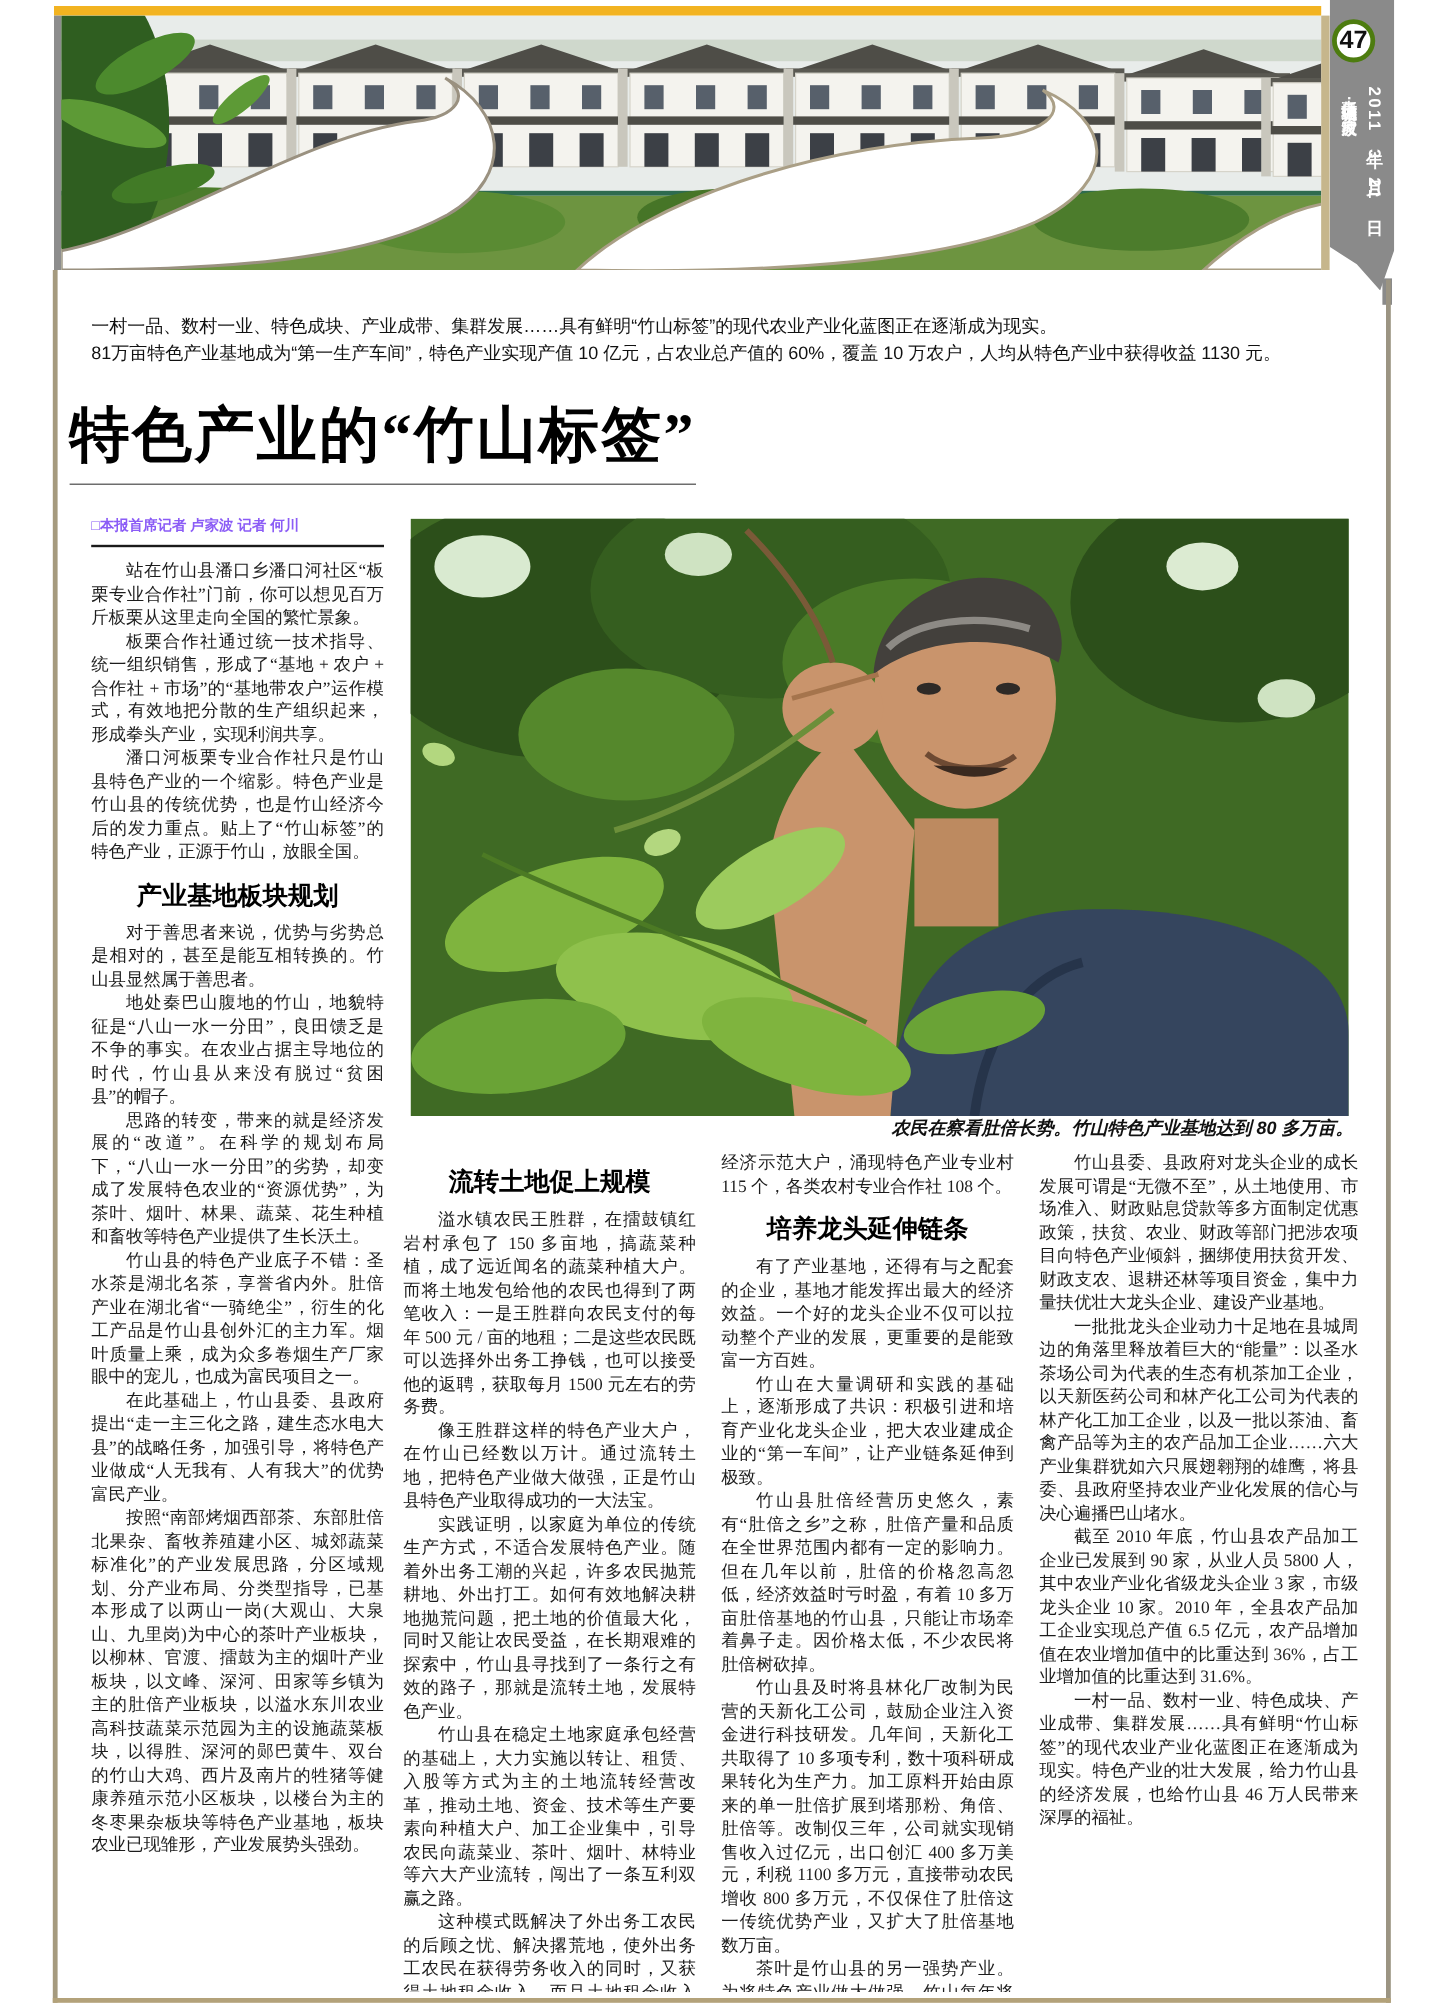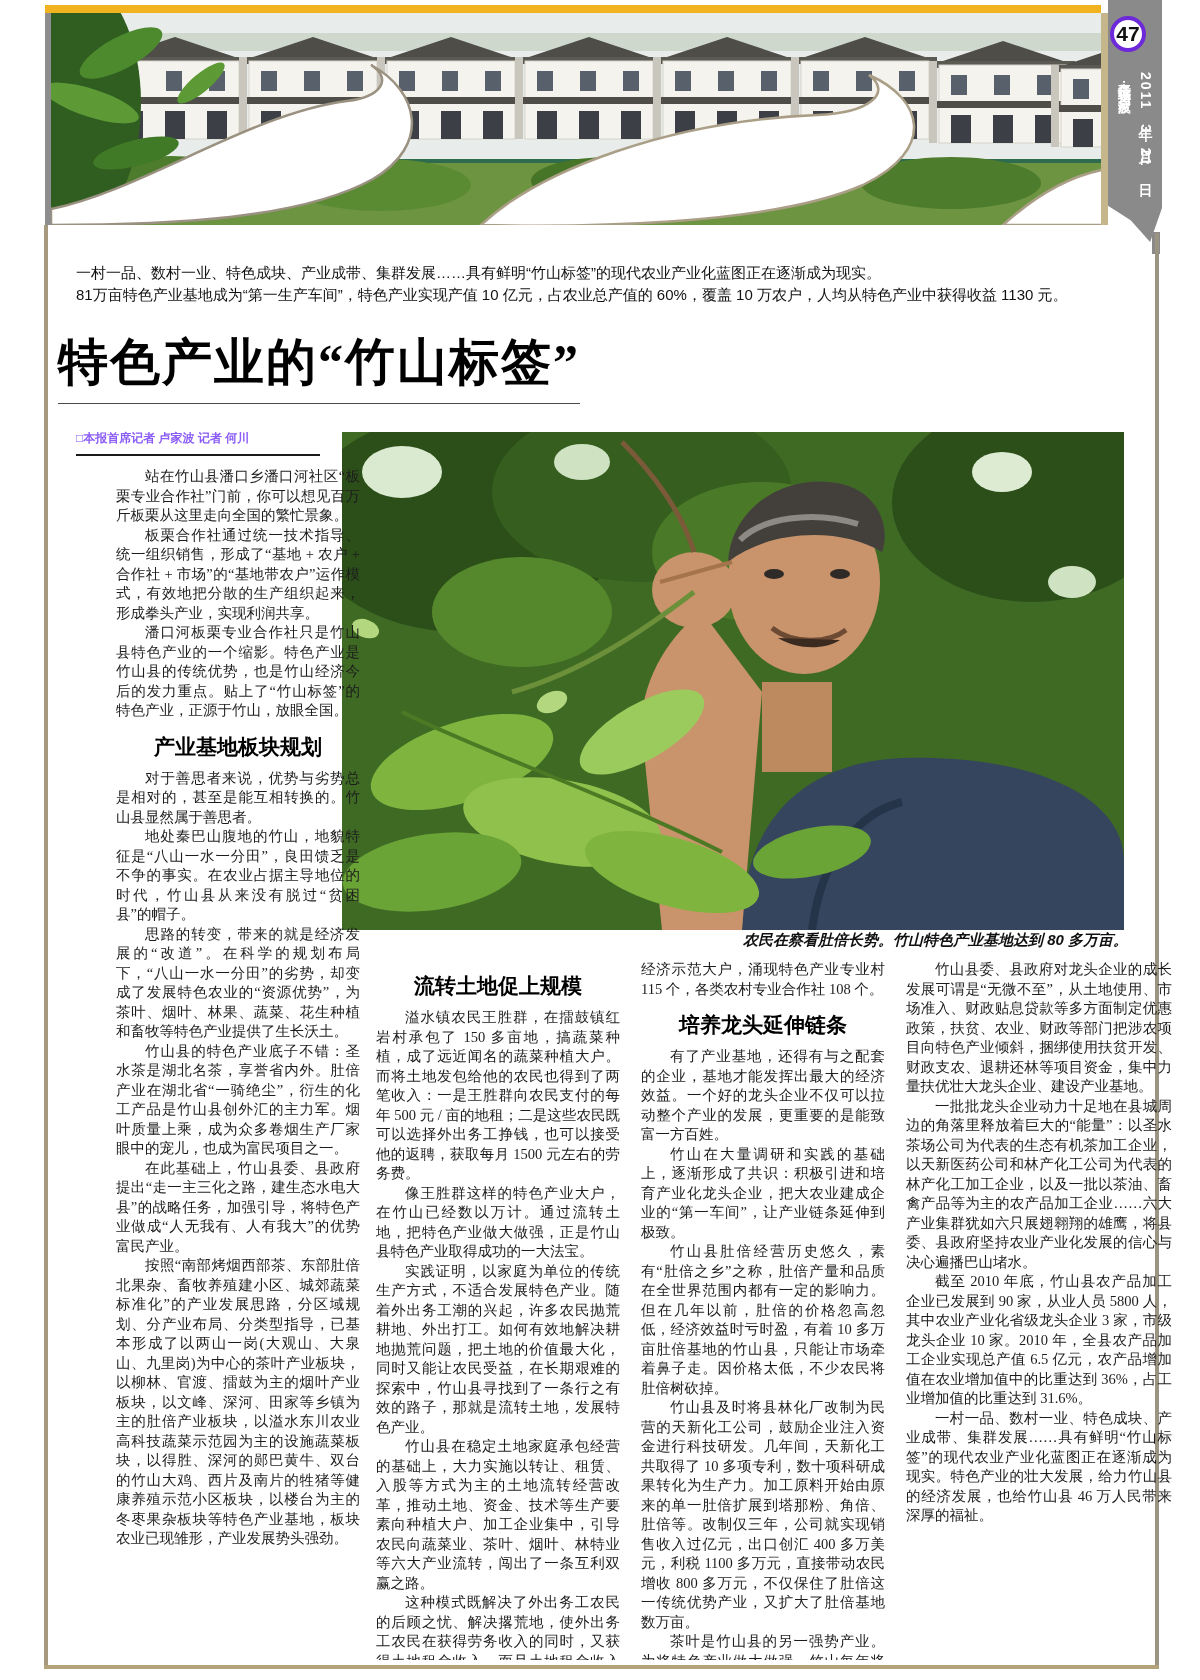--- a/index.html
+++ b/index.html
@@ -15,21 +15,21 @@
   
   .band{position:absolute;left:1108px;top:0;width:54px;height:242px;background:#8a8a8a;
         clip-path:polygon(0 0,100% 0,100% 86%,78% 100%,42% 91%,0 85%);}
   .band-tail{position:absolute;left:1152px;top:232px;width:8px;height:22px;background:#8a8a8a;}
   .vtext{position:absolute;writing-mode:vertical-rl;color:#ffffff;font-weight:bold;
          font-family:"Liberation Sans","DejaVu Sans",sans-serif;letter-spacing:2px;}
   .v-date{position:absolute;top:72px;left:29px;font-size:14px;}
   .v-editor{position:absolute;top:72px;left:7px;font-size:13px;}
 
   .page-badge{position:absolute;left:1110px;top:16px;width:36px;height:36px;border-radius:50%;
-              background:#ffffff;border:4px solid #6d28d9;box-sizing:border-box;
+              background:#ffffff;border:4px solid #4d7c0f;box-sizing:border-box;
               display:flex;align-items:center;justify-content:center;
               font-family:"Liberation Sans","DejaVu Sans",sans-serif;
               font-weight:bold;font-size:21px;color:#111;}
 
   
   .frame-left{position:absolute;left:44px;top:225px;width:4px;height:1444px;background:#a59a7e;}
   .frame-right{position:absolute;left:1155px;top:233px;width:4px;height:1436px;background:#9b9482;}
   .frame-bottom{position:absolute;left:44px;top:1665px;width:1115px;height:4px;background:#b3a27a;}
 
   
@@ -47,21 +47,21 @@
           border-bottom:2px solid #1a1a1a;padding-bottom:7px;}
 
   
   .photo{position:absolute;left:342px;top:432px;width:782px;height:498px;overflow:hidden;}
   .caption{position:absolute;left:560px;top:931px;width:568px;text-align:right;
            font-family:"Liberation Sans","DejaVu Sans",sans-serif;
            font-weight:bold;font-style:italic;font-size:15px;color:#111;}
 
   
   .col{position:absolute;overflow:hidden;color:#1c1c1c;font-size:14.5px;line-height:19.5px;
-       text-align:justify;margin-left:40px;}
+       text-align:justify;}
   .col .para{margin:0;text-indent:2em;}
   .col .para.noindent{text-indent:0;}
   .col .col-head{font-family:"Liberation Sans","DejaVu Sans",sans-serif;
                  font-size:21px;font-weight:bold;color:#000;text-align:center;
                  margin:13px 0 9px 0;line-height:26px;text-indent:0;}
   .col1{left:76px;top:467px;width:244px;height:1192px;}
   .col2{left:336px;top:960px;width:244px;height:700px;}
   .col3{left:601px;top:960px;width:244px;height:700px;}
   .col4{left:866px;top:960px;width:266px;height:700px;}
 </style>

